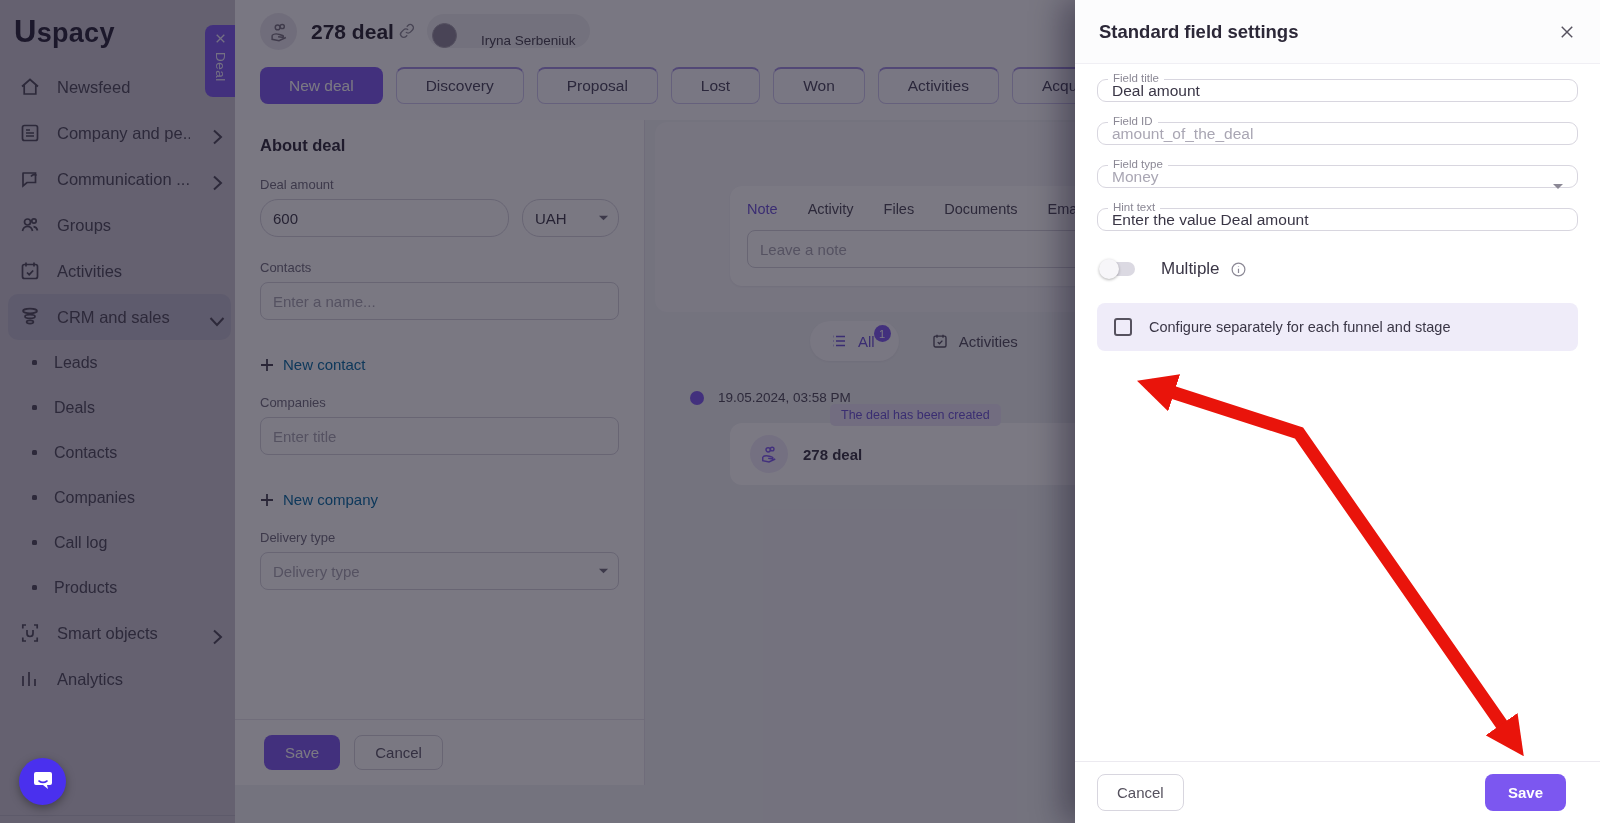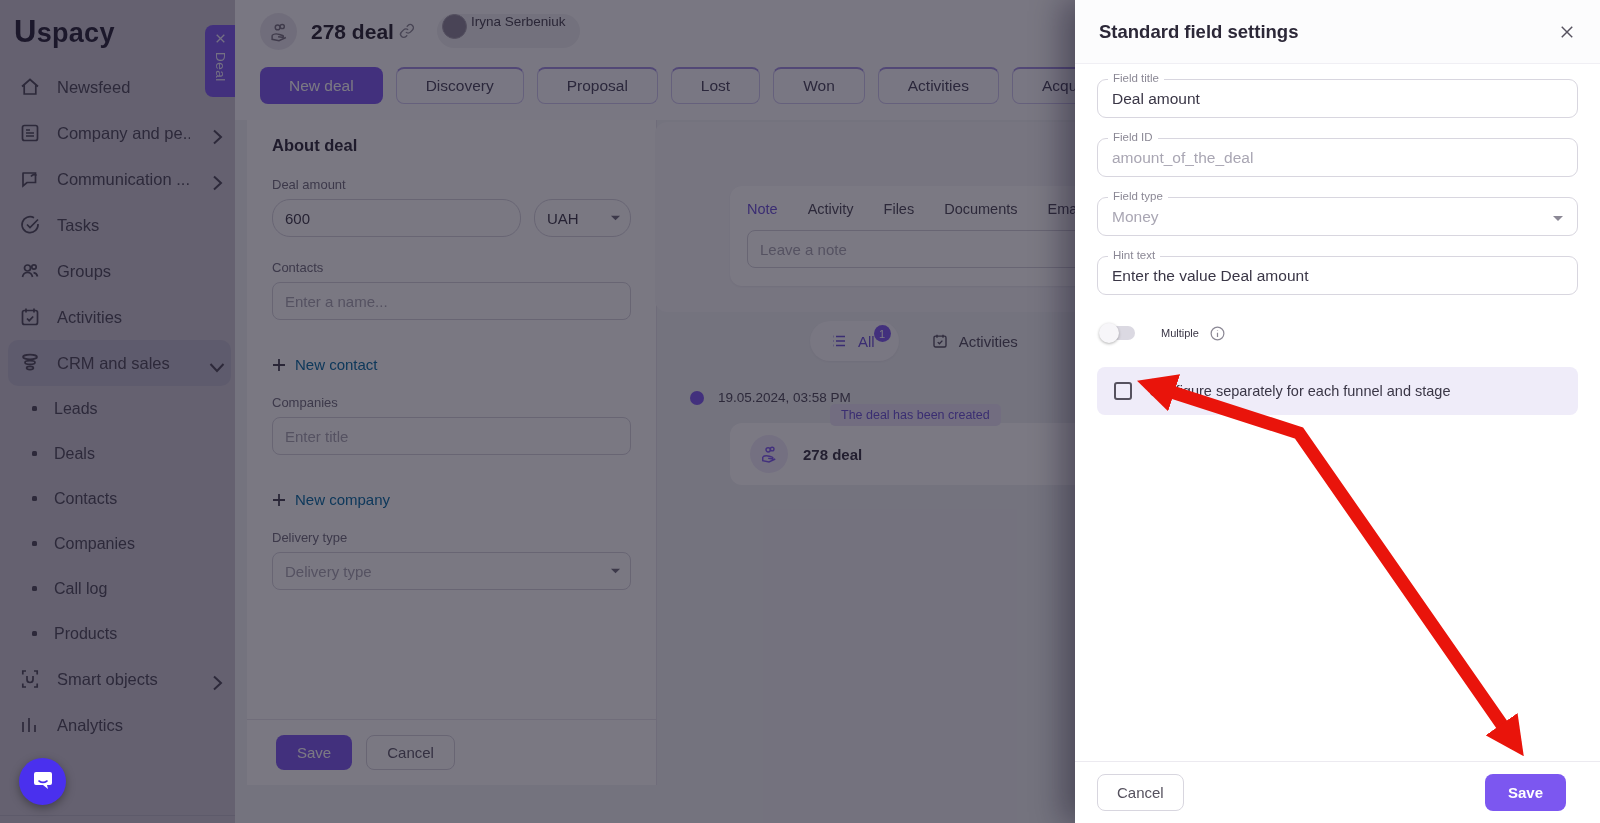--- a/index.html
+++ b/index.html
@@ -25,31 +25,31 @@
   .deal-tab { position:absolute; left:205px; top:25px; width:30px; height:72px; background:#7c57f0; border-radius:8px 0 0 8px; z-index:2; display:flex; flex-direction:column; align-items:center; padding-top:7px; gap:7px; color:#efeaff; }
   .deal-tab .x-ic { width:13px; height:13px; }
   .deal-tab .vlabel { writing-mode:vertical-rl; font-size:13.5px; letter-spacing:.5px; }
 
   
   .main { position:absolute; left:235px; top:0; width:1365px; height:785px; }
   .main-header { position:absolute; top:0; left:0; right:0; height:120px; background:#fbfbfd; }
   .deal-avatar { position:absolute; left:25px; top:13px; width:37px; height:37px; border-radius:50%; background:#e6e4ec; display:flex; align-items:center; justify-content:center; color:#76717f; }
   .deal-title { position:absolute; left:76px; top:20px; font-size:21px; font-weight:700; color:#24202e; }
   .link-ic { position:absolute; left:163px; top:22px; width:18px; height:18px; color:#8a8794; }
-  .owner-pill { position:absolute; left:202px; top:14px; height:34px; background:#ececf0; border-radius:17px; display:flex; align-items:flex-start; gap:4px; padding:0 14px 0 5px; }
+  .owner-pill { position:absolute; left:192px; top:14px; height:34px; background:#ececf0; border-radius:17px; display:flex; align-items:flex-end; gap:24px; padding:0 14px 0 5px; }
   .owner-pill .ava { width:25px; height:25px; border-radius:50%; background:#8b8596; border:1px solid #a5a0ae; }
   .owner-pill .nm { font-size:13.5px; color:#44404f; }
   .stages { position:absolute; left:25px; top:67px; display:flex; gap:13px; width:1400px; }
   .stage { height:37px; padding:0 29px; display:flex; align-items:center; justify-content:center; border-radius:8px; font-size:15.5px; color:#46425a; background:#fbfbfe; border:1px solid #cdc5ef; border-top:2px solid #a08de2; white-space:nowrap; cursor:pointer; }
   .stage.active { background:#7c57f0; border:none; color:#fff; font-weight:400; }
 
   .content { position:absolute; top:120px; left:0; right:0; bottom:0; }
 
   
-  .left-col { position:absolute; left:12px; top:0; width:410px; bottom:0; background:#fcfcfd; border-right:1px solid #e3e1e9; }
+  .left-col { position:absolute; left:0; top:0; width:410px; bottom:0; background:#fcfcfd; border-right:1px solid #e3e1e9; }
   .left-inner { padding:16px 25px 0; }
   .sec-h { font-size:16.5px; font-weight:700; color:#2a2636; margin-bottom:22px; }
   .flabel { font-size:13px; color:#6f6b7c; margin-bottom:7px; }
   .tinput { width:100%; height:38px; border:1px solid #d3d1db; border-radius:8px; padding:0 12px; font-size:15px; color:#3a3646; background:transparent; font-family:"Liberation Sans", sans-serif; outline:none; }
   .tinput::placeholder { color:#a7a4b1; }
   .amount-row { display:flex; gap:13px; margin-bottom:23px; }
   .amount-row .tinput { flex:1;border-radius:18px; }
   .cur-select { position:relative; width:97px; }
   .cur-select .tinput { padding-right:28px; }
   .sel-chev { position:absolute; right:10px; top:15px; width:11px; height:8px; color:#6f6b7c; pointer-events:none; }
@@ -86,31 +86,31 @@
   
   .overlay { position:absolute; inset:0; background:rgba(23,19,37,.57); z-index:10; }
   .chat-launcher { position:absolute; left:19px; top:758px; width:47px; height:47px; border-radius:50%; background:#4a30ee; z-index:20; display:flex; align-items:center; justify-content:center; box-shadow:0 3px 10px rgba(0,0,0,.35); cursor:pointer; }
 
   
   .panel { position:absolute; left:1075px; top:0; width:525px; height:823px; background:#fff; z-index:30; box-shadow:-12px 0 30px rgba(10,5,30,.38); }
   .panel-header { height:64px; display:flex; align-items:center; justify-content:space-between; padding:0 24px; background:#fcfcfd; border-bottom:1px solid #f0eff4; }
   .panel-title { font-size:18.5px; font-weight:700; color:#2c2838; }
   .close-btn { width:18px; height:18px; color:#56525f; cursor:pointer; }
   .panel-body { position:absolute; top:57px; left:0; right:0; bottom:62px; padding:22px 22px 0; }
-  .ofield { position:relative; border:1px solid #d8d6df; border-radius:9px; height:39px; margin-bottom:20px; display:flex; align-items:center; padding:0 14px; font-size:15.5px; color:#3a3646; }
+  .ofield { position:relative; border:1px solid #d8d6df; border-radius:9px; height:23px; margin-bottom:20px; display:flex; align-items:center; padding:0 14px; font-size:15.5px; color:#3a3646; }
   .ofield .flbl { position:absolute; top:-8px; left:10px; background:#fff; padding:0 5px; font-size:11.5px; color:#8b8895; }
   .ofield.disabled { color:#a9a6b3; }
   .ofield .chevd { position:absolute; right:13px; top:16px; width:12px; height:9px; color:#8b8895; }
   .switch-row { display:flex; align-items:center; height:36px; margin-left:2px; }
   .switch { position:relative; width:38px; height:24px; margin-right:24px; cursor:pointer; flex:0 0 38px; }
   .switch .track { position:absolute; left:2px; top:5px; width:34px; height:14px; border-radius:7px; background:#dbd9e2; }
   .switch.on .track { background:#d4c8f5; }
   .switch .knob { position:absolute; top:2px; left:0; width:20px; height:20px; border-radius:50%; background:#f7f6f9; box-shadow:0 1px 3px rgba(0,0,0,.3); }
   .switch.on .knob { left:18px; background:#7c57f0; }
-  .switch-lbl { font-size:11px; color:#3a3646; margin-right:10px; }
+  .switch-lbl { font-size:17px; color:#3a3646; margin-right:10px; }
   .info-ic { width:17px; height:17px; color:#8b8895; }
   .cbx-box { margin-top:16px; background:#efecf9; border-radius:8px; padding:15px 17px; display:flex; align-items:center; gap:17px; }
   .cbx { width:18px; height:18px; border:2px solid #56525f; border-radius:3px; background:transparent; flex:0 0 18px; cursor:pointer; }
   .cbx-lbl { font-size:14.5px; color:#3a3646; }
   .panel-footer { position:absolute; bottom:0; left:0; right:0; height:62px; border-top:1px solid #eceaf0; display:flex; align-items:center; justify-content:space-between; padding:0 34px 0 22px; background:#fff; }
   .btn-save { background:#7c57f0; color:#fff; border:none; border-radius:8px; padding:10px 23px; font-size:15px; font-weight:700; cursor:pointer; font-family:"Liberation Sans", sans-serif; }
   .btn-cancel { background:#fff; color:#55515e; border:1px solid #d8d6df; border-radius:8px; padding:9px 19px; font-size:15px; cursor:pointer; font-family:"Liberation Sans", sans-serif; }
 
   .arrow-layer { position:absolute; inset:0; z-index:40; pointer-events:none; }
   svg.ic { display:block; width:100%; height:100%; }
@@ -156,29 +156,20 @@
             </svg>
           </span>
         <span class="lbl">Communication ...</span>
         <span class="chev">
             <svg class="ic" viewBox="0 0 24 24" fill="none" stroke="currentColor" stroke-width="2">
               <path d="M9 5.5 16 12l-7 6.5"></path>
             </svg>
           </span>
       </div>
 
-      <div class="nav-item">
-        <span class="ic">
-            <svg class="ic" viewBox="0 0 24 24" fill="none" stroke="currentColor" stroke-width="1.7">
-              <path d="M20 11a8 8 0 1 1-4-6.3"></path>
-              <path d="M9 11.5l3 3L20 6.5"></path>
-            </svg>
-          </span>
-        <span class="lbl">Tasks</span>
-      </div>
 
       <div class="nav-item">
         <span class="ic">
             <svg class="ic" viewBox="0 0 24 24" fill="none" stroke="currentColor" stroke-width="1.7">
               <circle cx="9.5" cy="9" r="3"></circle>
               <circle cx="16" cy="8" r="2.2"></circle>
               <path d="M4.5 18c.5-3 2.5-4.5 5-4.5s4.5 1.5 5 4.5M15.5 13.6c2 .2 3.5 1.5 4 3.9"></path>
             </svg>
           </span>
         <span class="lbl">Groups</span>

